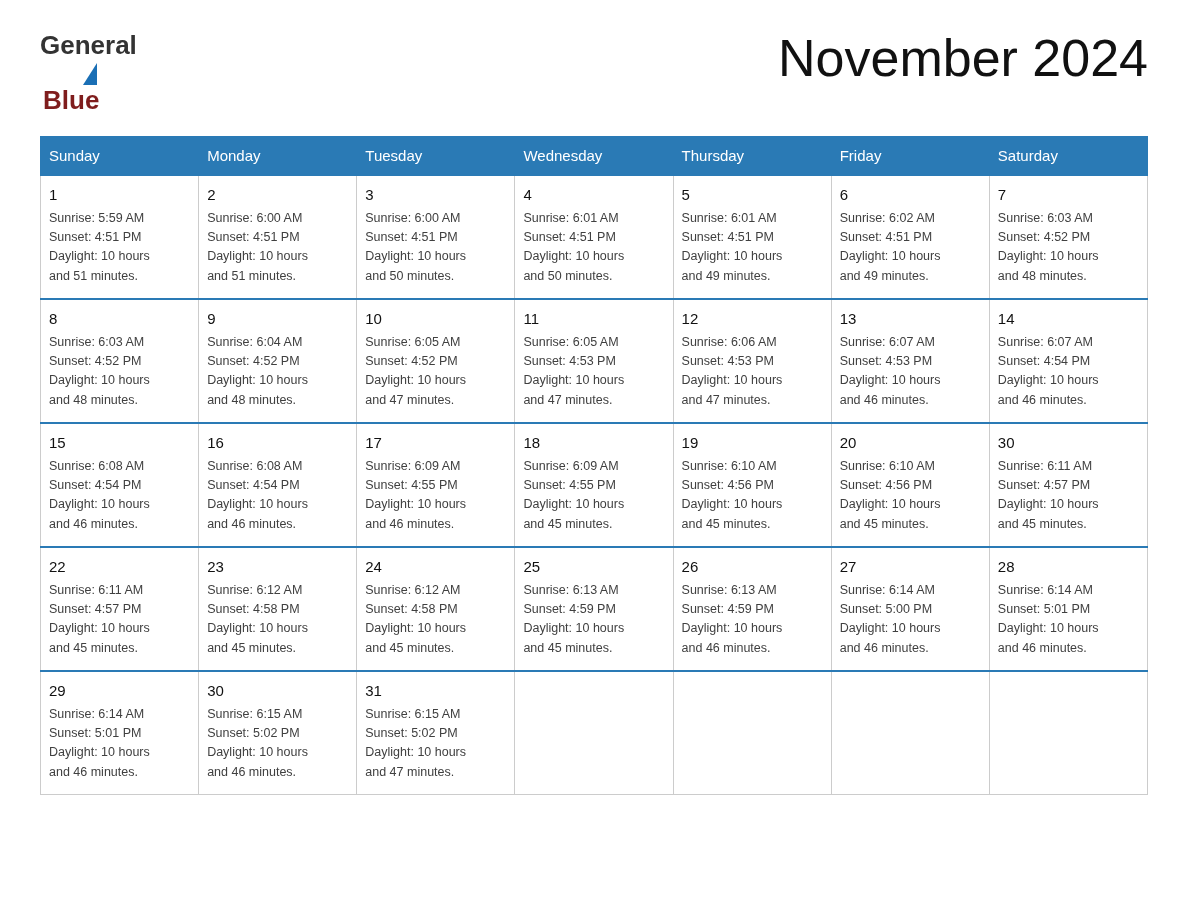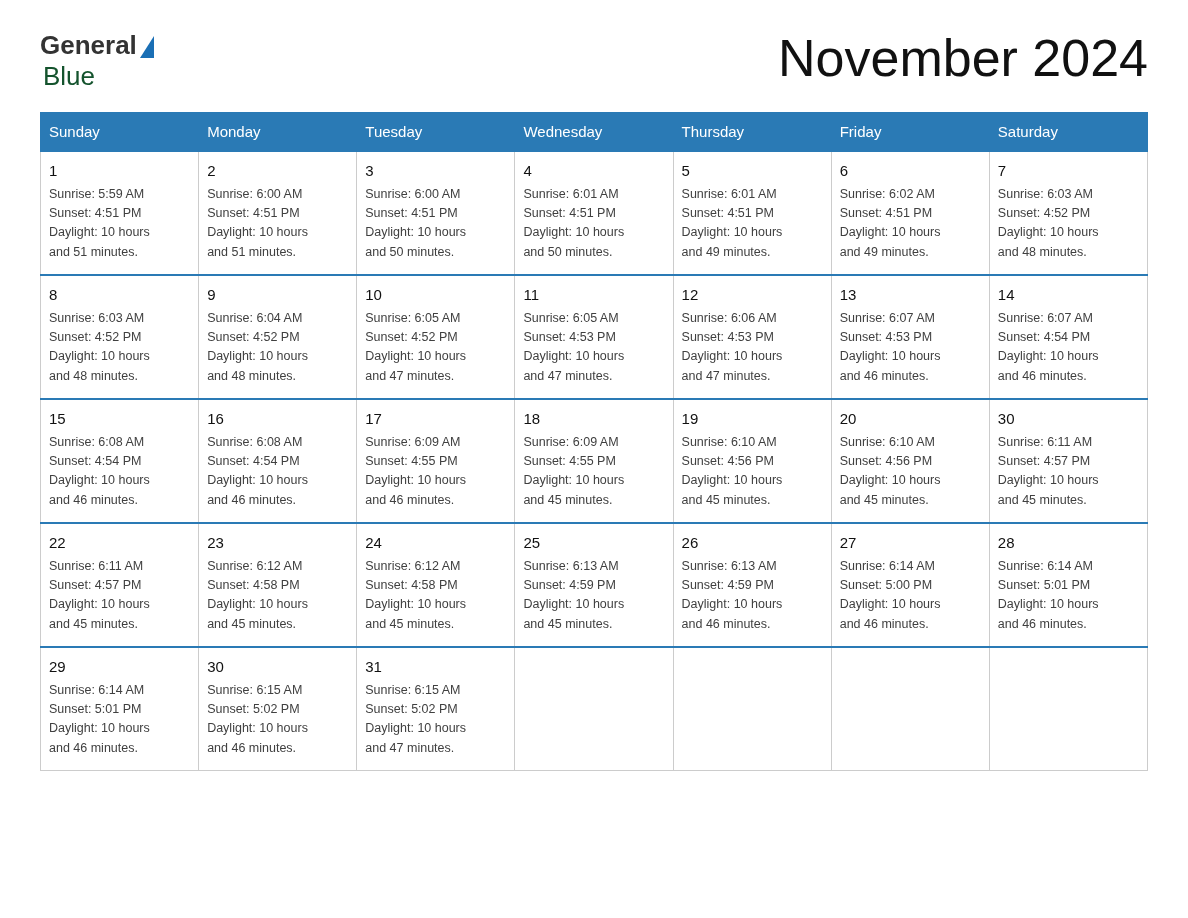--- a/index.html
+++ b/index.html
@@ -17,39 +17,40 @@
       margin-bottom: 20px;
     }
     .logo {
       display: flex;
       flex-direction: column;
       align-items: flex-start;
     }
     .logo-text {
       display: flex;
       align-items: center;
+      flex-direction: column;
     }
     .logo-general {
       font-size: 26px;
       font-weight: bold;
       color: #333;
     }
     .logo-blue-triangle {
       width: 0;
       height: 0;
       border-left: 14px solid transparent;
       border-right: 0px solid transparent;
       border-bottom: 22px solid #1a6fb5;
       margin-left: 3px;
       margin-top: 2px;
     }
     .logo-blue {
       font-size: 26px;
-      font-weight: normal;
-      color: #14532d;
+      font-weight: bold;
+      color: #7f1d1d;
       margin-left: 3px;
     }
     .title-block {
       text-align: right;
     }
     .month-title {
       font-size: 52px;
       font-weight: normal;
       color: #111;
       line-height: 1.1;

